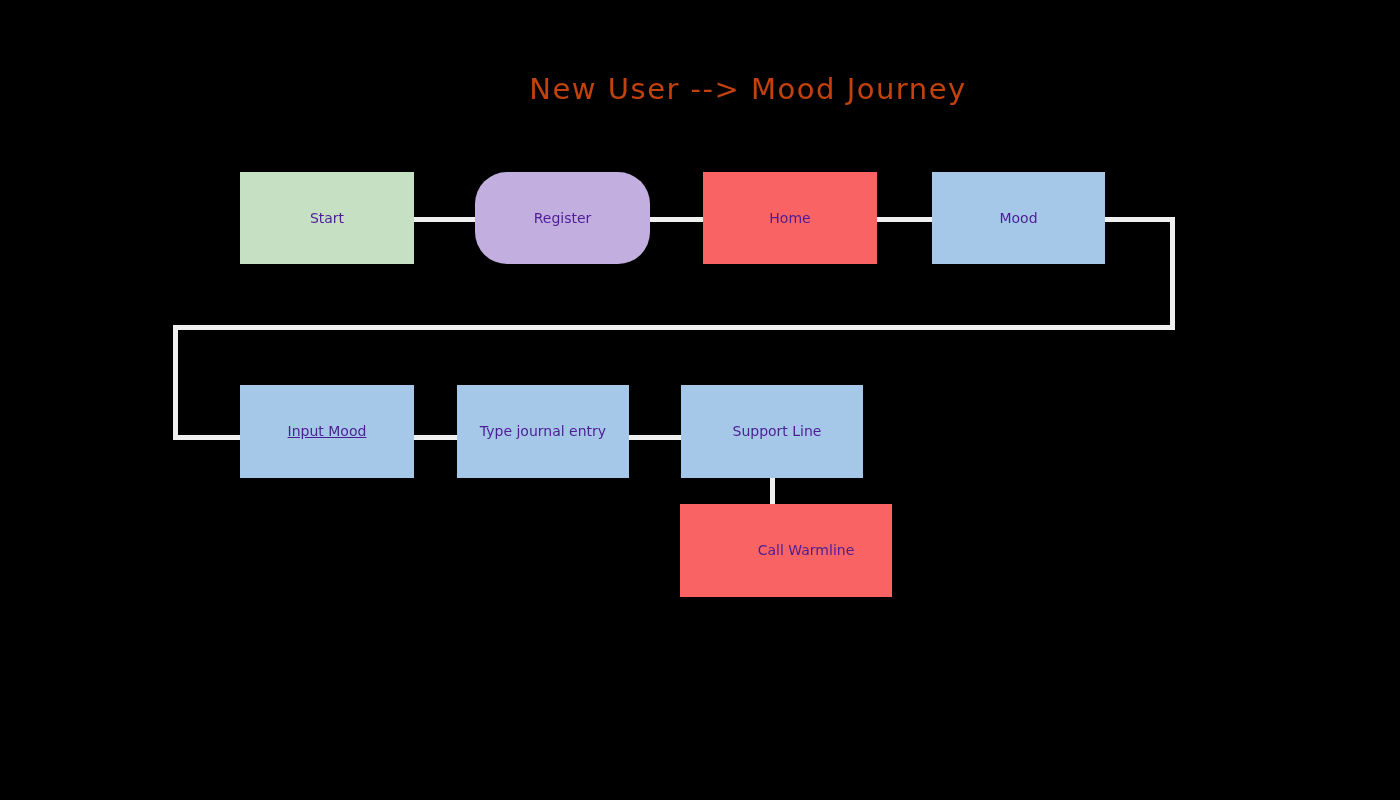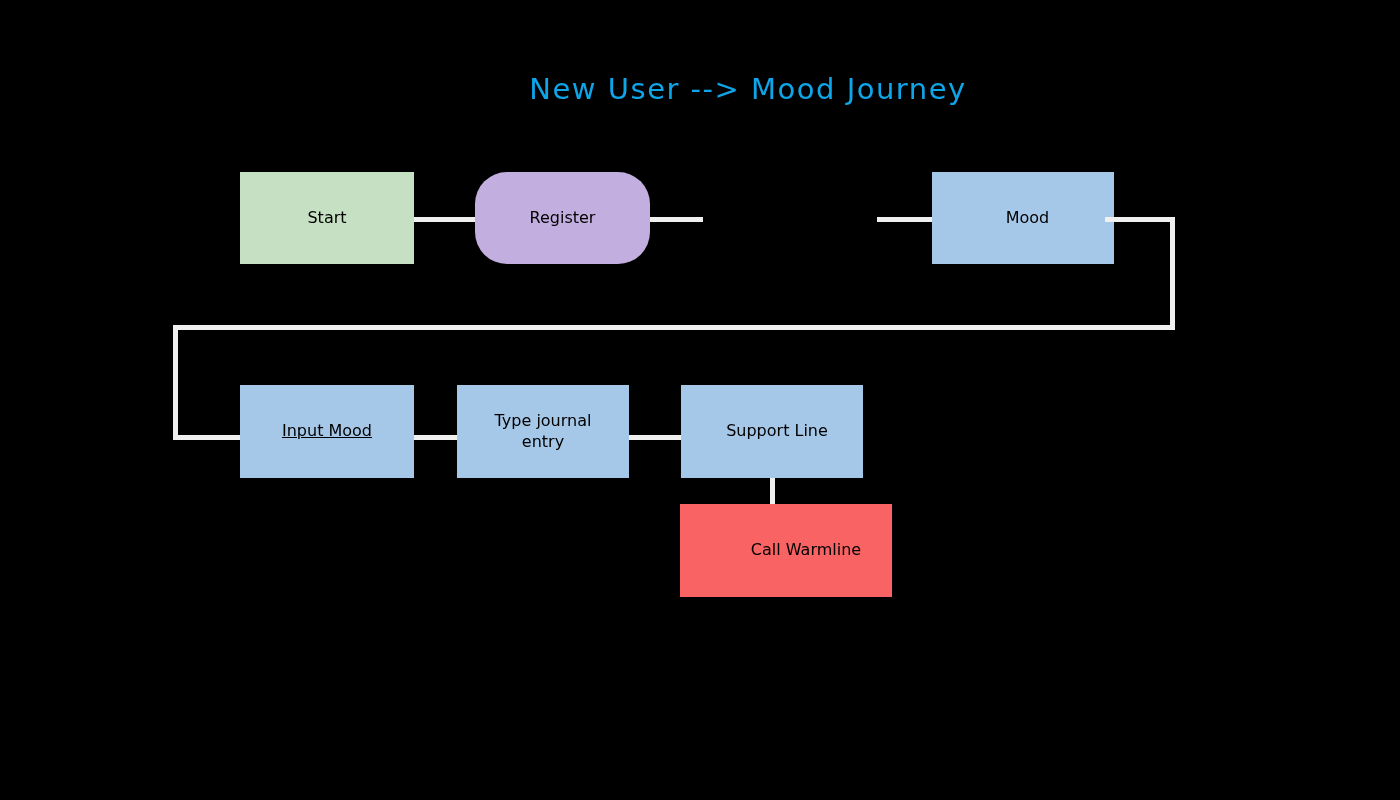--- a/index.html
+++ b/index.html
@@ -14,33 +14,33 @@
     background: #000000;
     overflow: hidden;
     font-family: "DejaVu Sans", "Liberation Sans", sans-serif;
   }
   .title {
     position: absolute;
     left: 748px;
     top: 72px;
     transform: translateX(-50%);
     margin: 0;
-    color: #0ea5e9;
+    color: #c2410c;
     font-size: 29px;
     font-weight: 500;
     letter-spacing: 1.5px;
     white-space: nowrap;
   }
   .node {
     position: absolute;
     display: flex;
     align-items: center;
     justify-content: center;
-    color: #000000;
-    font-size: 16px;
+    color: #4c1d95;
+    font-size: 14px;
     text-align: center;
   }
   .node .label {
     max-width: 140px;
     line-height: 1.3;
   }
   .edge {
     position: absolute;
     background: #f0f0f0;
   }
@@ -76,22 +76,25 @@
   <h1 class="title">New User --&gt; Mood Journey</h1>
 
   <div class="node n-start" style="background-color: rgb(197, 224, 194);">
     <span class="label">Start</span>
   </div>
 
   <div class="node n-register" style="background-color: rgb(195, 174, 224); border-radius: 32px;">
     <span class="label">Register</span>
   </div>
 
+  <div class="node n-home" style="background-color: rgb(250, 99, 99);">
+    <span class="label">Home</span>
+  </div>
 
-  <div class="node n-mood" style="background-color: rgb(166, 200, 232); padding-left: 9px;">
+  <div class="node n-mood" style="background-color: rgb(166, 200, 232);">
     <span class="label">Mood</span>
   </div>
 
   <div class="node n-input-mood" style="background-color: rgb(166, 200, 232); text-decoration: underline;">
     <span class="label">Input Mood</span>
   </div>
 
   <div class="node n-type-journal" style="background-color: rgb(166, 200, 232);">
     <span class="label">Type journal entry</span>
   </div>

